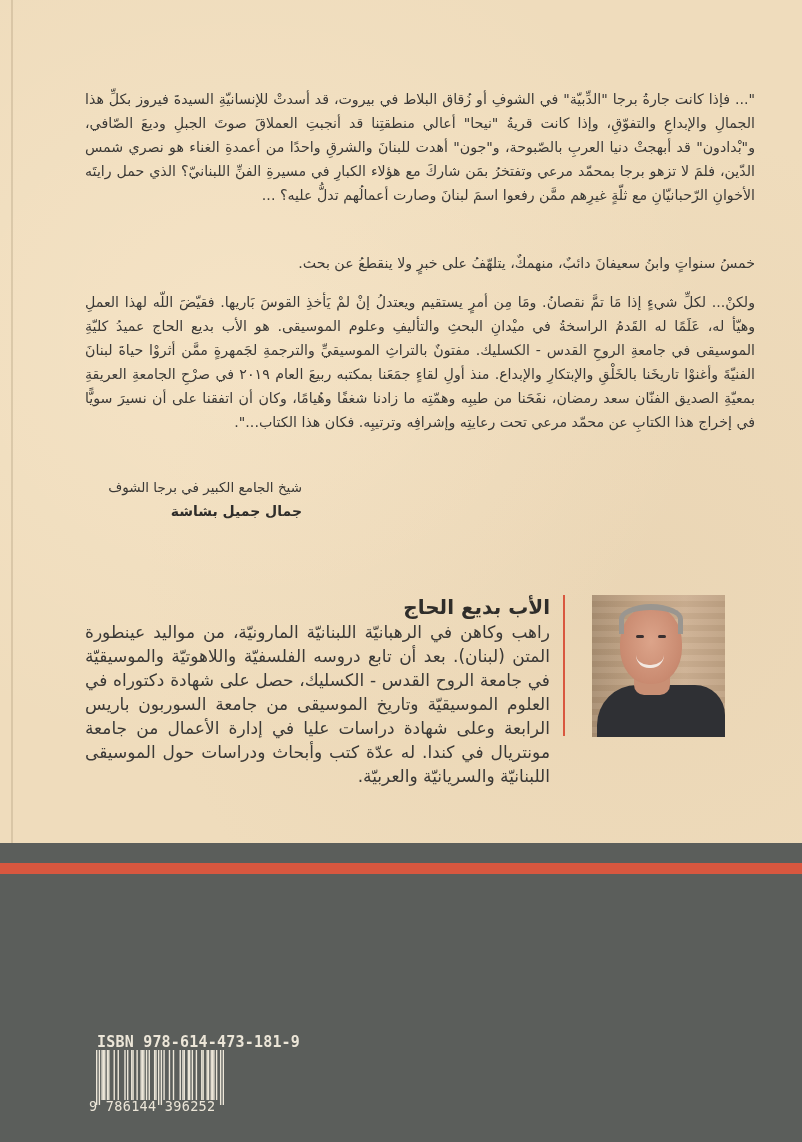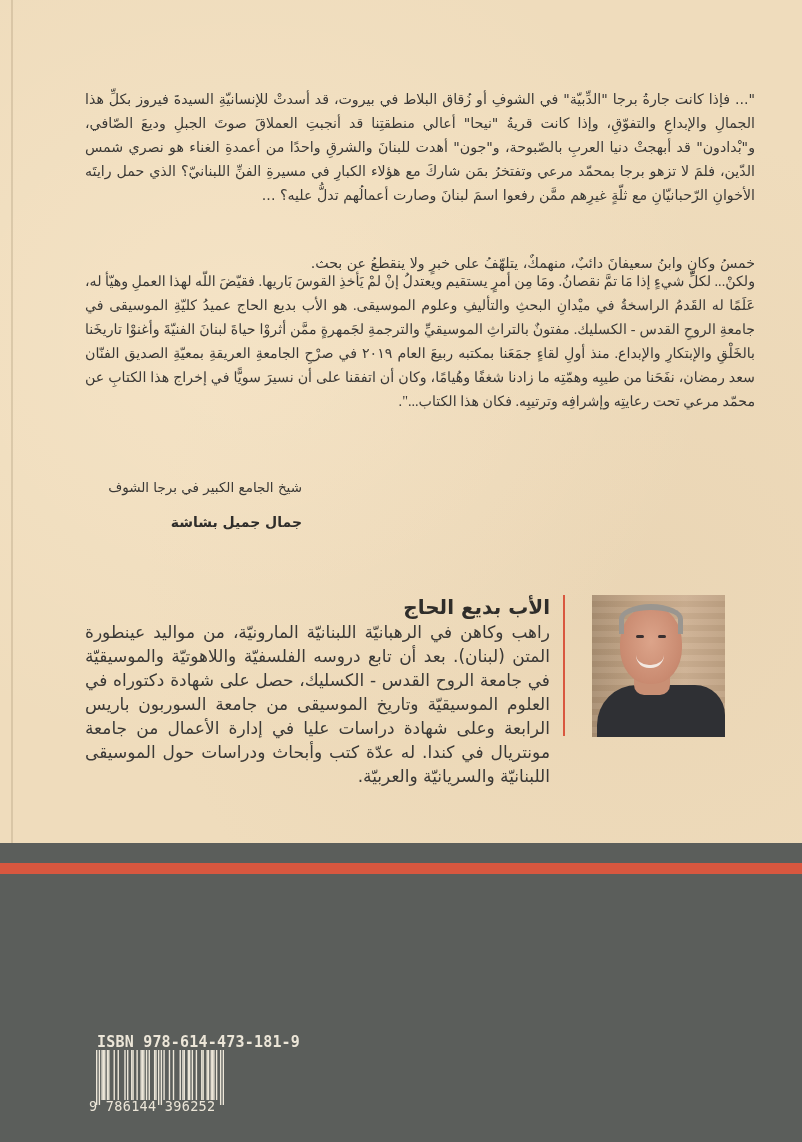--- a/index.html
+++ b/index.html
@@ -20,24 +20,24 @@
     position: absolute; left: 11px; top: 0; width: 2px; height: 1142px;
     background: rgba(150,130,100,0.25);
   }
   .text-block {
     position: absolute; left: 85px; width: 670px;
     direction: rtl; text-align: justify; text-align-last: right;
     font-size: 14.2px; line-height: 24px; color: #3b3936;
   }
   .p1 { top: 87px; }
   .p2 { top: 251px; }
-  .p3 { top: 269px; font-family: Liberation Serif, serif; }
+  .p3 { top: 290px; }
   .sig { position: absolute; direction: rtl; text-align: left; left: 85px; width: 250px; }
   .sig-role { top: 479px; font-size: 13.5px; text-align: right; width: auto; left: auto; right: 500px; }
-  .sig-name { top: 503px; font-size: 14px; font-weight: bold; text-align: right; width: auto; left: auto; right: 500px; color: #2f2d2a; margin-top: 11px; }
+  .sig-name { top: 503px; font-size: 14px; font-weight: bold; text-align: right; width: auto; left: auto; right: 500px; color: #2f2d2a; }
 
   .bio-title {
     position: absolute; top: 595px; right: 252px;
     direction: rtl; font-size: 20px; font-weight: bold; color: #2f2d2a;
   }
   .bio-text {
     position: absolute; top: 620px; left: 85px; width: 465px;
     direction: rtl; text-align: justify; text-align-last: right;
     font-size: 17px; line-height: 24px; color: #3b3936;
   }
@@ -103,21 +103,21 @@
     letter-spacing: 0.3px; white-space: pre;
   }
 </style>
 </head>
 <body>
 
 <div class="paper"></div>
 <div class="spine-line"></div>
 
 <div class="text-block p1">"... فإذا كانت جارةُ برجا "الدِّبيّة" في الشوفِ أو زُقاق البلاط في بيروت، قد أسدتْ للإنسانيّةِ السيدةَ فيروز بكلِّ هذا الجمالِ والإبداعِ والتفوّقِ، وإذا كانت قريةُ "نيحا" أعالي منطقتِنا قد أنجبتِ العملاقَ صوتَ الجبلِ وديعَ الصّافي، و"بْدادون" قد أبهجتْ دنيا العربِ بالصّبوحة، و"جون" أهدت للبنانَ والشرقِ واحدًا من أعمدةِ الغناء هو نصري شمس الدّين، فلمَ لا تزهو برجا بمحمّد مرعي وتفتخرُ بمَن شاركَ مع هؤلاء الكبارِ في مسيرةِ الفنِّ اللبنانيّ؟ الذي حمل رايتَه الأخوانِ الرّحبانيّانِ مع ثلّةٍ غيرِهم ممَّن رفعوا اسمَ لبنانَ وصارت أعمالُهم تدلُّ عليه؟ ...</div>
-<div class="text-block p2">خمسُ وكانٍ وابنُ سعيفانَ دائبٌ، منهمكٌ، يتلهّفُ على خبرٍ ولا ينقطعُ عن بحث.</div>
+<div class="text-block p2">خمسُ سنواتٍ وابنُ سعيفانَ دائبٌ، منهمكٌ، يتلهّفُ على خبرٍ ولا ينقطعُ عن بحث.</div>
 <div class="text-block p3">ولكنْ... لكلِّ شيءٍ إذا مَا تمَّ نقصانُ. ومَا مِن أمرٍ يستقيم ويعتدلُ إنْ لمْ يَأخذِ القوسَ بَاريها. فقيّضَ اللّه لهذا العملِ وهيّأ له، عَلَمًا له القَدمُ الراسخةُ في ميْدانِ البحثِ والتأليفِ وعلوم الموسيقى. هو الأب بديع الحاج عميدُ كليّةِ الموسيقى في جامعةِ الروحِ القدس - الكسليك. مفتونٌ بالتراثِ الموسيقيِّ والترجمةِ لجَمهرةٍ ممَّن أثروْا حياةَ لبنانَ الفنيّةَ وأغنوْا تاريخَنا بالخَلْقِ والإبتكارِ والإبداع. منذ أولِ لقاءٍ جمَعَنا بمكتبه ربيعَ العام ٢٠١٩ في صرْحِ الجامعةِ العريقةِ بمعيّةِ الصديق الفنّان سعد رمضان، نفَحَنا من طيبِه وهمّتِه ما زادنا شغفًا وهُيامًا، وكان أن اتفقنا على أن نسيرَ سويًّا في إخراج هذا الكتابِ عن محمّد مرعي تحت رعايتِه وإشرافِه وترتيبِه. فكان هذا الكتاب...".</div>
 
 <div class="sig sig-role">شيخ الجامع الكبير في برجا الشوف</div>
 <div class="sig sig-name">جمال جميل بشاشة</div>
 
 <div class="bio-title">الأب بديع الحاج</div>
 <div class="bio-text">راهب وكاهن في الرهبانيّة اللبنانيّة المارونيّة، من مواليد عينطورة المتن (لبنان). بعد أن تابع دروسه الفلسفيّة واللاهوتيّة والموسيقيّة في جامعة الروح القدس - الكسليك، حصل على شهادة دكتوراه في العلوم الموسيقيّة وتاريخ الموسيقى من جامعة السوربون باريس الرابعة وعلى شهادة دراسات عليا في إدارة الأعمال من جامعة مونتريال في كندا. له عدّة كتب وأبحاث ودراسات حول الموسيقى اللبنانيّة والسريانيّة والعربيّة.</div>
 <div class="bio-rule"></div>
 
 <div class="photo" aria-label="portrait-photo">

